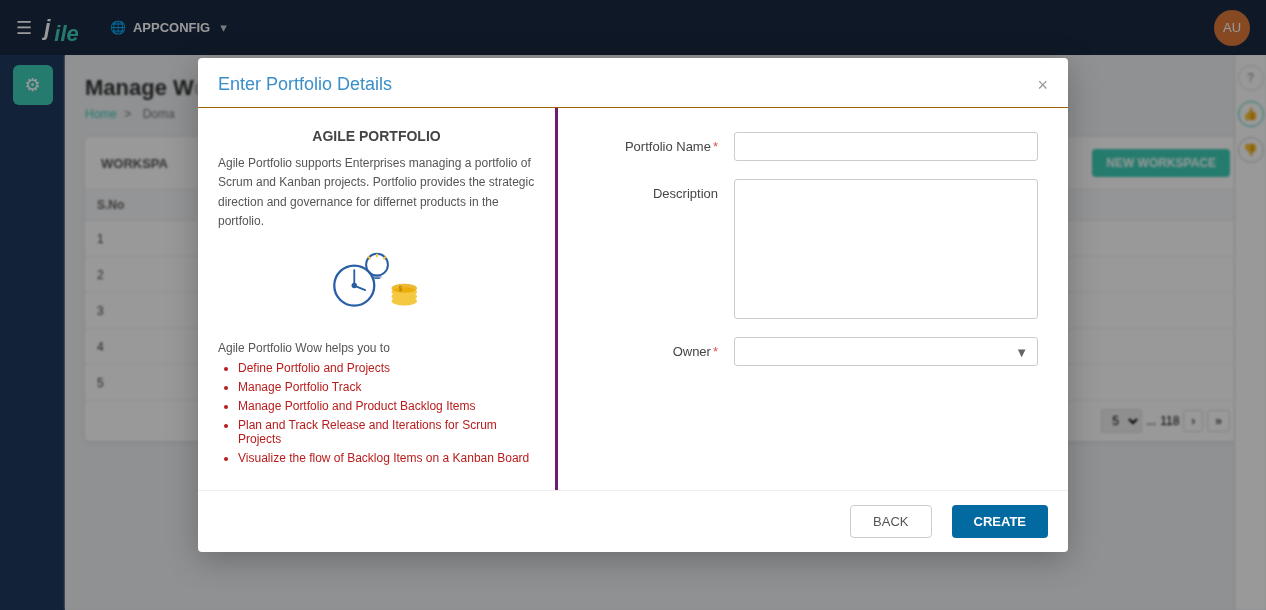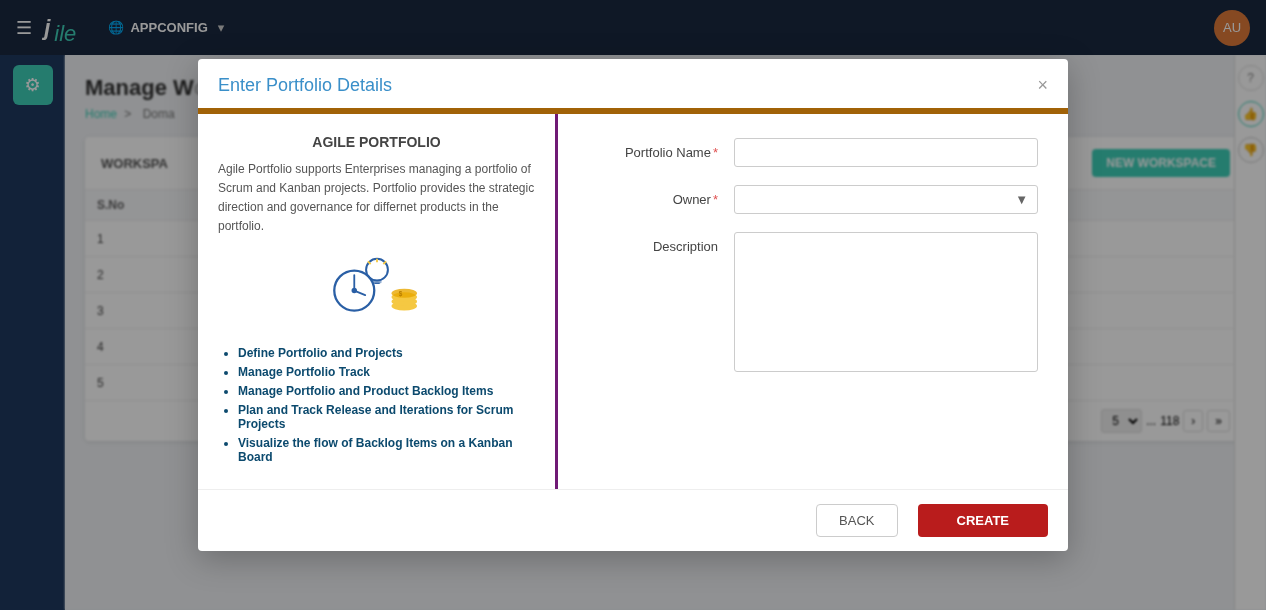--- a/index.html
+++ b/index.html
@@ -59,68 +59,68 @@
     .right-help { position: absolute; right: 0; top: 55px; bottom: 32px; width: 32px; background: #fff; border-left: 1px solid #ddd; display: flex; flex-direction: column; align-items: center; padding-top: 10px; gap: 10px; }
     .help-btn { width: 26px; height: 26px; border-radius: 50%; border: 1px solid #ddd; background: #fff; display: flex; align-items: center; justify-content: center; cursor: pointer; font-size: 12px; color: #888; }
     .thumbup-btn { color: #3ecfb8; border-color: #3ecfb8; }
     .thumbdown-btn { color: #999; border-color: #ccc; }
 
     
     .modal-overlay { position: absolute; top: 0; left: 0; width: 100%; height: 100%; background: rgba(0,0,0,0.4); display: flex; align-items: center; justify-content: center; z-index: 100; }
 
     
     .modal { background: #fff; border-radius: 4px; width: 870px; max-height: 560px; box-shadow: 0 8px 32px rgba(0,0,0,0.25); display: flex; flex-direction: column; }
-    .modal-header { display: flex; align-items: center; justify-content: space-between; padding: 16px 20px 12px 20px; border-bottom: 6px solid #a16207; }
+    .modal-header { display: flex; align-items: center; justify-content: space-between; padding: 16px 20px 12px 20px; border-bottom: 1px solid #a16207; }
     .modal-title { font-size: 18px; font-weight: 400; color: #3a8fc9; }
     .modal-close { background: none; border: none; font-size: 18px; color: #999; cursor: pointer; line-height: 1; }
 
     
     .modal-body { display: flex; flex: 1; overflow: hidden; }
 
     
     .modal-left { width: 360px; border-right: 3px solid #701a75; padding: 20px; display: flex; flex-direction: column; align-items: center; }
     .modal-left-title { font-size: 14px; font-weight: bold; color: #444; text-align: center; margin-bottom: 10px; }
     .modal-left-desc { font-size: 12px; color: #555; line-height: 1.6; margin-bottom: 0; text-align: left; }
     .portfolio-illustration { width: 100px; height: 80px; margin: 10px auto 20px auto; display: flex; align-items: center; justify-content: center; }
 
     
     .modal-left-bullets { font-size: 12px; color: #555; }
     .modal-left-bullets p { margin-bottom: 6px; color: #555; }
     .modal-left-bullets ul { list-style: disc; padding-left: 20px; }
-    .modal-left-bullets ul li { margin-bottom: 5px; color: #0c4a6e; font-weight: bold; }
+    .modal-left-bullets ul li { margin-bottom: 5px; color: #b91c1c; }
 
     
     .modal-right { flex: 1; padding: 24px 30px; display: flex; flex-direction: column; gap: 18px; }
     .form-row { display: flex; align-items: flex-start; gap: 16px; }
     .form-label { width: 130px; text-align: right; font-size: 13px; color: #444; padding-top: 7px; flex-shrink: 0; }
     .required { color: #e05252; margin-left: 2px; }
     .form-input { flex: 1; border: 1px solid #ccc; border-radius: 3px; padding: 6px 10px; font-size: 13px; outline: none; }
     .form-select-wrapper { flex: 1; position: relative; }
     .form-select { width: 100%; border: 1px solid #ccc; border-radius: 3px; padding: 6px 10px; font-size: 13px; outline: none; appearance: none; background: #fff; }
     .form-select-arrow { position: absolute; right: 10px; top: 50%; transform: translateY(-50%); color: #666; pointer-events: none; }
     .form-textarea { flex: 1; border: 1px solid #ccc; border-radius: 3px; padding: 8px 10px; font-size: 13px; outline: none; resize: none; height: 140px; }
 
     
     .modal-footer { display: flex; justify-content: flex-end; gap: 20px; padding: 14px 20px; border-top: 1px solid #eee; }
     .btn-back { border: 1px solid #ccc; background: #fff; color: #555; padding: 8px 22px; border-radius: 4px; font-size: 13px; cursor: pointer; }
-    .btn-create { background: #b91c1c; color: #fff; border: none; padding: 8px 39px; border-radius: 4px; font-size: 13px; font-weight: bold; cursor: pointer; }
+    .btn-create { background: #0369a1; color: #fff; border: none; padding: 8px 22px; border-radius: 4px; font-size: 13px; font-weight: bold; cursor: pointer; }
 
     
     .bg-blur { filter: blur(1px); }
   </style>
 </head>
 <body>
 
 <div class="app-wrapper">
 
   <div class="top-bar">
     <span class="hamburger-icon">☰</span>
     <div class="logo">
       <span style="color:#fff; font-style:italic; font-weight:700;">j</span>
-        <span style="color:#3ecfb8; font-style:italic; font-weight:400;margin-top:12px;">ile</span>
+        <span style="color:#3ecfb8; font-style:italic; font-weight:700;margin-top:12px;">ile</span>
     </div>
     <div class="app-config-area">
       <span class="globe-icon">🌐</span>
       <span class="app-config-label">APPCONFIG</span>
       <span class="dropdown-arrow">▾</span>
     </div>
     <div class="top-bar-right">
       <div class="avatar">AU</div>
     </div>
   </div>
@@ -250,56 +250,57 @@
 
               <ellipse cx="85" cy="62" rx="14" ry="5" fill="#f5c842"></ellipse>
               <ellipse cx="85" cy="57" rx="14" ry="5" fill="#f5c842"></ellipse>
               <ellipse cx="85" cy="52" rx="14" ry="5" fill="#f5c842"></ellipse>
               <ellipse cx="85" cy="48" rx="14" ry="5" fill="#e8a800" opacity="0.8"></ellipse>
               <text x="79" y="51" font-size="7" fill="#b87d00" font-weight="bold">$</text>
             </svg>
           </div>
 
           <div class="modal-left-bullets">
+            <p>Agile Portfolio Wow helps you to</p>
             <ul id="bullet-list">
             <li>Define Portfolio and Projects</li>
                 <li>Manage Portfolio Track</li>
                 <li>Manage Portfolio and Product Backlog Items</li>
                 <li>Plan and Track Release and Iterations for Scrum Projects</li>
                 <li>Visualize the flow of Backlog Items on a Kanban Board</li>
               </ul>
           </div>
         </div>
 
         <div class="modal-right">
 
           <div class="form-row">
             <label class="form-label">
               <span>Portfolio Name</span><span class="required">*</span>
             </label>
             <input class="form-input" type="text" style="">
+          </div>
+
+          <div class="form-row">
+            <label class="form-label">Description</label>
+            <textarea class="form-textarea" style=""></textarea>
           </div>
 
           <div class="form-row">
             <label class="form-label">
               <span>Owner</span><span class="required">*</span>
             </label>
             <div class="form-select-wrapper">
               <select class="form-select">
                 <option value=""></option>
               </select>
               <span class="form-select-arrow">▼</span>
             </div>
           </div>
 
-          <div class="form-row">
-            <label class="form-label">Description</label>
-            <textarea class="form-textarea" style=""></textarea>
-          </div>
-
         </div>
       </div>
 
       <div class="modal-footer">
         <button class="btn-back">BACK</button>
         <button class="btn-create">CREATE</button>
       </div>
     </div>
   </div>
 

